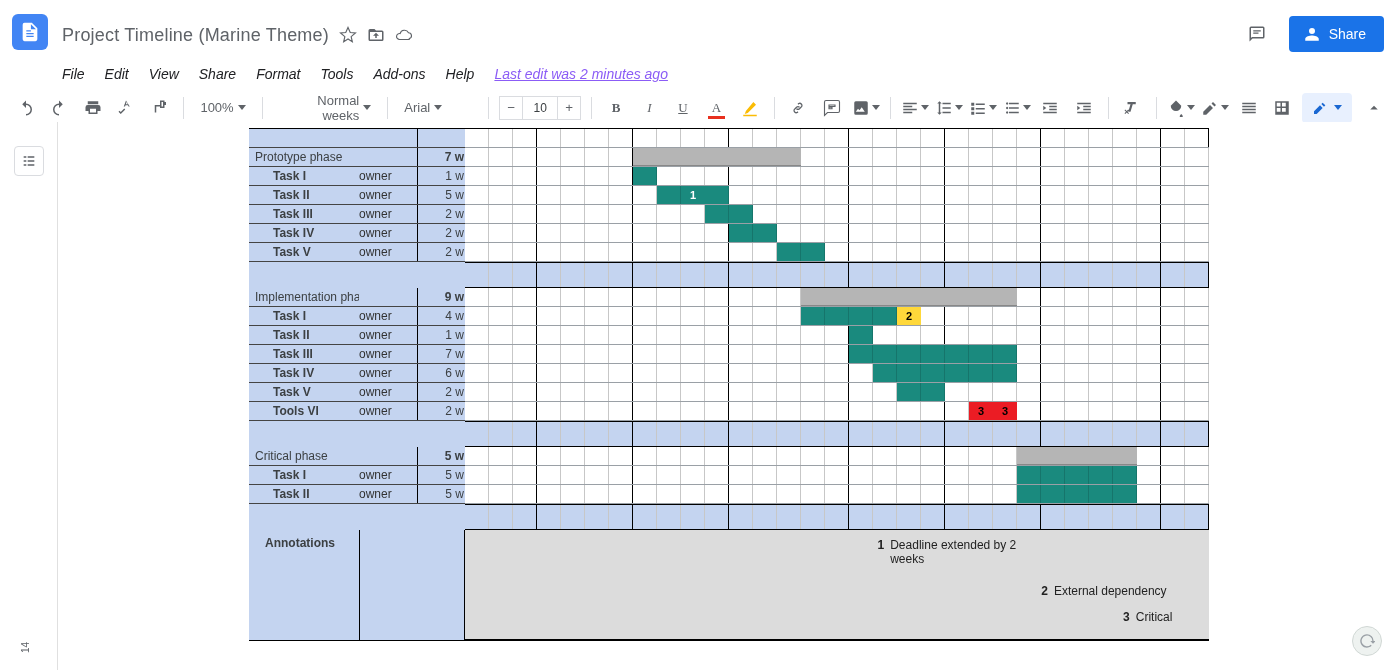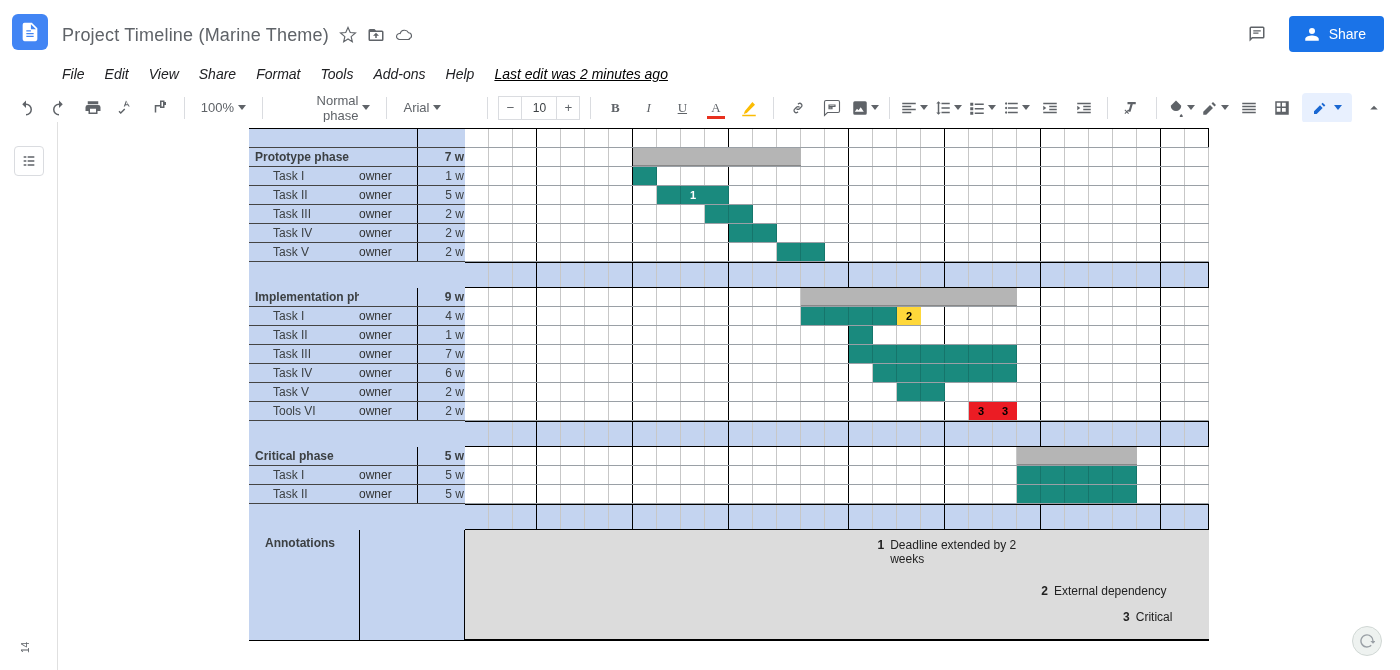--- a/index.html
+++ b/index.html
@@ -8,21 +8,21 @@
   
   .app-header { display:flex; align-items:flex-start; padding:8px 16px 0 12px; }
   .docs-logo { width:36px; height:36px; border-radius:6px; background:#4285f4; display:flex; align-items:center; justify-content:center; flex-shrink:0; margin-top:6px; cursor:pointer; }
   .docs-logo svg { width:22px; height:22px; fill:#fff; }
   .title-block { flex:1; padding-left:14px; }
   .title-row { display:flex; align-items:center; gap:10px; height:30px;margin-top:12px; }
   .doc-title { font-size:18px; color:#5f6368; font-weight:400; letter-spacing:.2px; }
   .title-icon { width:18px; height:18px; fill:#5f6368; cursor:pointer; }
   .menu-row { display:flex; align-items:center; gap:20px; margin-top:10px; height:28px; font-size:14px;font-style:italic; }
   .menu-item { color:#202124; cursor:pointer; }
-  .last-edit { color:#000000; text-decoration:underline; cursor:pointer; }
+  .last-edit { color:#8b5cf6; text-decoration:underline; cursor:pointer; }
   .header-right { display:flex; align-items:center; gap:18px; margin-top:8px;justify-content:space-between; }
   .comments-btn { width:28px; height:28px; cursor:pointer; display:flex; align-items:center; justify-content:center; }
   .share-btn { background:#1a73e8; color:#fff; border:none; border-radius:4px; height:36px; padding:0 18px 0 14px; font-size:14px; font-weight:500; display:flex; align-items:center; gap:8px; cursor:pointer; }
   .share-btn svg { width:18px; height:18px; fill:#fff; }
 
   
   .toolbar { border-bottom:1px solid #dadce0; height:40px; display:flex; align-items:center; padding:0 12px; gap:6px; font-size:13px; color:#5f6368; }
   .tb-btn { width:28px; height:28px; display:flex; align-items:center; justify-content:center; cursor:pointer; border-radius:3px; }
   .tb-sep { width:1px; height:22px; background:#dadce0; margin:0 4px; }
   .tb-select { display:flex; align-items:center; gap:4px; padding:0 6px; height:28px; cursor:pointer;text-align:right; }
@@ -57,22 +57,22 @@
   .page { background:#fff; margin:0 auto; width:1200px; position:relative; padding-top:6px; }
 
   
   .gantt { width:960px; margin-left:120px; border-top:1px solid #000; }
   .gantt-row { display:flex; height:19px; }
   .gantt-row.spacer { height:26px; }
   .gantt-row.spacer .grid { border-top:1px solid #000; border-bottom:1px solid #000; }
   .gantt-row.spacer .labels { border-bottom:none; }
   .labels { width:216px; display:flex; align-items:center; border-bottom:1px solid #444; font-size:12px; background:#c4d4f0; }
   .labels.indent .task-name { padding-left:24px; }
-  .task-name { width:110px; padding-left:8px; font-weight:400; overflow:hidden; white-space:nowrap;}
-  .phase .task-name { font-weight:700; padding-left:6px; }
+  .task-name { width:110px; padding-left:8px; font-weight:700; overflow:hidden; white-space:nowrap;}
+  .phase .task-name { font-weight:400; padding-left:6px; }
   .task-owner { width:58px; color:#333; }
   .task-owner-sep { width:1px; height:100%; background:#000; }
   .task-dur { width:46px; text-align:right; }
   .phase .task-dur { font-weight:700; }
   .grid { flex:1; display:flex; border-bottom:1px solid #9aa0a6; position:relative; background:#fff; }
   .grid.spacer-grid { background:#c4d4f0; border-bottom:none; }
   .wcell { flex:1; border-right:1px solid #c7c7c7; position:relative; }
   .grid.month-borders .wcell.monthsep { border-right:1px solid #000; }
   .grid .wcell:last-child { border-right:1px solid #000; }
   
@@ -177,21 +177,21 @@
         <path d="M18 4V2h-6v6H5v10h2v-8h5v2h6V8h2V4zM16 10h-2V4h2z"></path>
       </svg>
     </div>
   <div class="tb-sep"></div>
   <div class="tb-select">
       <span>100%</span>
       <span class="tb-dd-caret"></span>
     </div>
   <div class="tb-sep"></div>
   <div class="tb-select" style="min-width:90px">
-      <span>Normal phase</span>
+      <span>Normal weeks</span>
       <span class="tb-dd-caret"></span>
     </div>
   <div class="tb-sep"></div>
   <div class="tb-select" style="min-width:80px">
       <span>Arial</span>
       <span class="tb-dd-caret"></span>
     </div>
   <div class="tb-sep"></div>
   <div class="tb-fontsize">
     <button>−</button>

